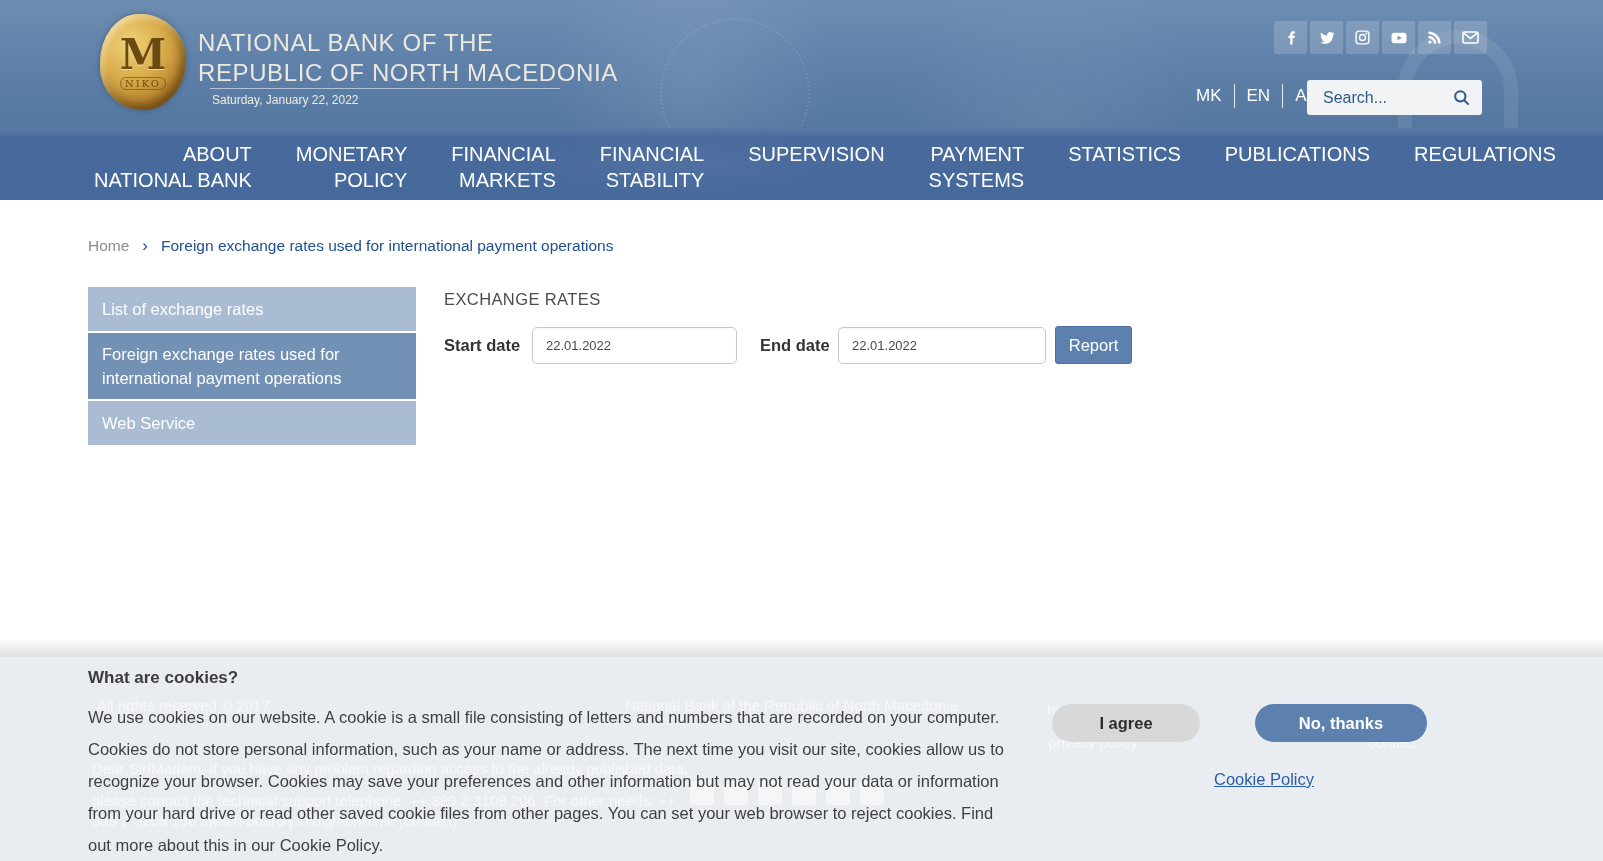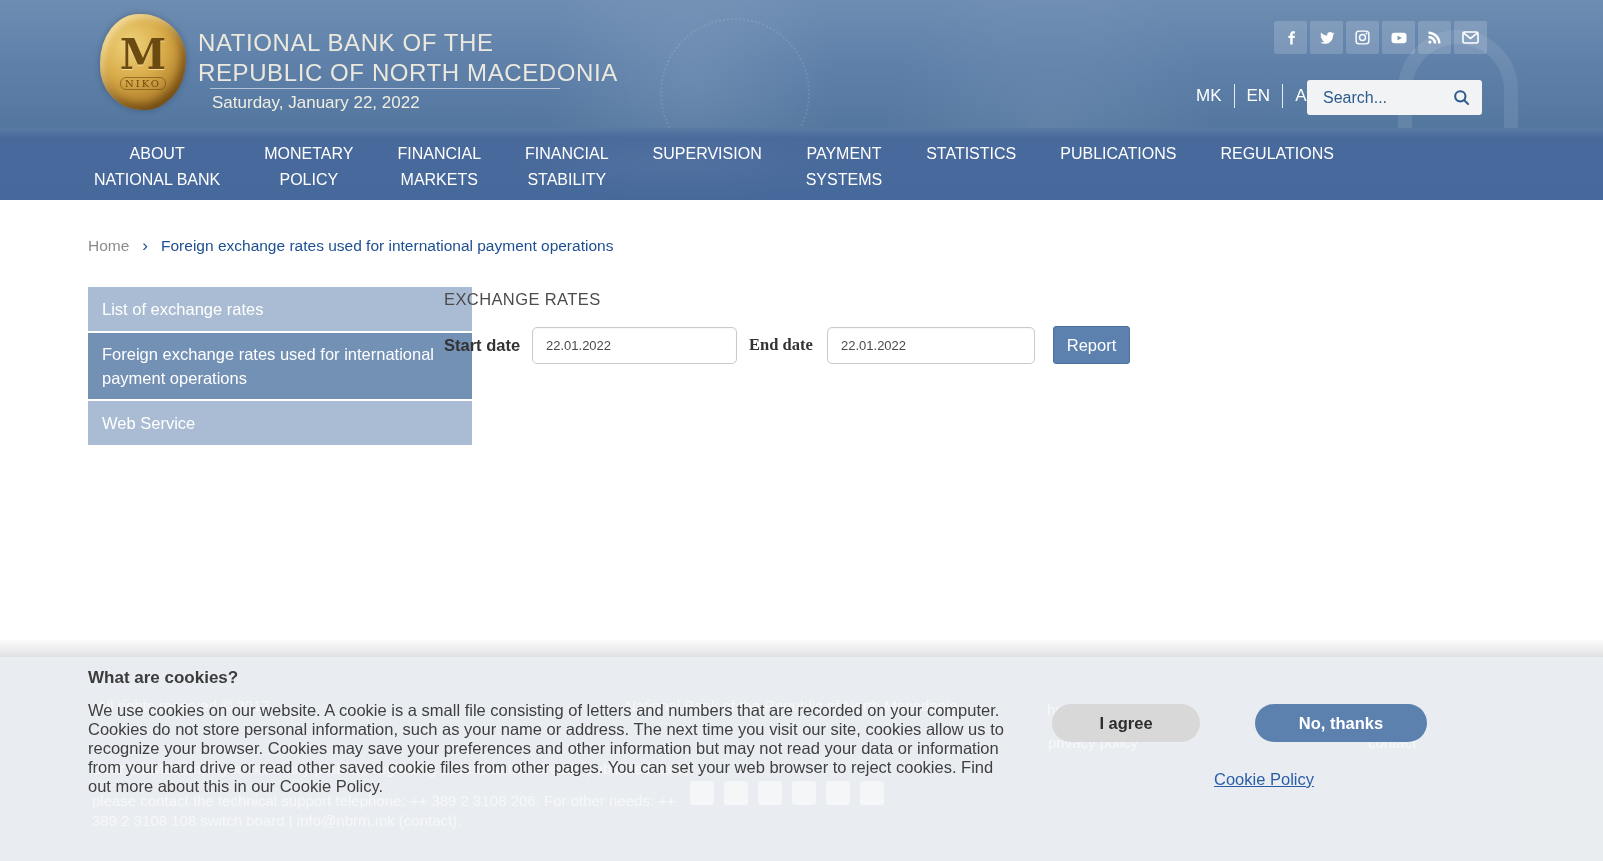--- a/index.html
+++ b/index.html
@@ -28,79 +28,79 @@
     background:radial-gradient(circle at 35% 32%, #f0d37c 0%, #d8ab49 40%, #b5832e 70%, #7d5a18 100%);
     box-shadow:inset -4px -6px 10px rgba(70,40,0,0.55), inset 3px 4px 6px rgba(255,240,190,0.7), 0 0 6px rgba(0,0,0,0.25);
     display:flex; flex-direction:column; align-items:center; justify-content:center;
   }
   .coin .mono { font-family:"DejaVu Serif", serif; font-weight:bold; font-size:42px; line-height:40px;
     color:#6b4a12; text-shadow:0 1px 0 rgba(255,230,160,0.8); }
   .coin .insc { font-family:"DejaVu Serif", serif; font-size:10px; letter-spacing:2px; color:#6b4a12;
     border:1px solid rgba(107,74,18,0.6); border-radius:6px; padding:0 4px; margin-top:2px; }
   .bank-name { position:absolute; left:198px; top:28px; color:#ebe8de; font-size:24px; line-height:30px; letter-spacing:0.6px; }
   .hdr-divider { position:absolute; left:210px; top:88px; width:350px; height:1px; background:rgba(255,255,255,0.55); }
-  .hdr-date { position:absolute; left:212px; top:93px; color:#f0ede3; font-size:17px; }
+  .hdr-date { position:absolute; left:212px; top:93px; color:#f0ede3; font-size:12px; }
   .social { position:absolute; left:1274px; top:21px; display:flex; gap:3px; }
   .social .sq { width:33px; height:33px; background:rgba(255,255,255,0.17); border-radius:2px;
     display:flex; align-items:center; justify-content:center; cursor:pointer; }
   .langs { position:absolute; left:1184px; top:84px; display:flex; align-items:center; color:#fff; font-size:17px; }
   .langs .lang { padding:0 12px; cursor:pointer; }
   .langs .sep { width:1px; height:24px; background:rgba(255,255,255,0.85); }
   .search { position:absolute; left:1307px; top:80px; width:175px; height:35px; background:#f1f3f4;
     border-radius:3px; display:flex; align-items:center; }
   .search input { border:none; background:transparent; outline:none; width:133px; padding-left:16px;
     font-size:16px; color:#2d5b8e; font-family:"Liberation Sans", sans-serif; }
   .search input::placeholder { color:#2d5b8e; opacity:1; }
   .search .mag { width:42px; display:flex; justify-content:center; cursor:pointer; }
   
   .nav { position:absolute; top:128px; left:0; width:1603px; height:72px;
     background:linear-gradient(180deg,#5a7ba3 0%, #48699b 14%, #46699b 100%);
     display:flex; align-items:flex-start; padding:13px 0 0 72px; }
   .nav-orn { position:absolute; left:500px; top:0; width:360px; height:72px;
     background:radial-gradient(ellipse at center, rgba(255,255,255,0.05), rgba(255,255,255,0) 70%); }
-  .nav-item { position:relative; color:#fff; font-size:16px; line-height:26px; text-align:center;
+  .nav-item { position:relative; color:#fff; font-size:20px; line-height:26px; text-align:right;
     padding:0 22px; white-space:nowrap; cursor:pointer; }
   
   .crumbs { position:absolute; left:88px; top:236px; font-size:15.5px; display:flex; align-items:center; }
   .crumb-home { color:#8c8c8c; cursor:pointer; }
   .crumb-sep { color:#1d4f91; margin:0 13px; font-size:17px; }
   .crumb-cur { color:#1d4f91; }
-  .sidebar { position:absolute; left:88px; top:287px; width:384px; }
+  .sidebar { position:absolute; left:88px; top:287px; width:328px; }
   .side-item { background:#a9bcd3; color:#fff; font-size:16.5px; padding:12px 14px 12px 14px;
     margin-bottom:2px; line-height:20px; cursor:pointer; }
   .side-item.active { background:#7390b5; line-height:24px; padding:9px 14px; }
   .content-title { position:absolute; left:444px; top:290px; font-size:16.5px; color:#4c4c4c; letter-spacing:0.4px; }
   .form-row { position:absolute; left:444px; top:325px; display:flex; align-items:center; height:40px; }
   .form-label { font-weight:bold; font-size:16.5px; color:#333; }
   .lbl-start { width:88px; }
-  .lbl-end { margin-left:12px; width:74px;font-family:Liberation Serif, serif; }
+  .lbl-end { margin-left:23px; width:74px; }
   .date-input { width:205px; height:37px; border:1px solid #c9c9c9; border-radius:5px;
     font-size:13px; color:#4a4a4a; padding-left:13px; background:#fff;
     font-family:"Liberation Sans", sans-serif; outline:none; box-shadow:inset 0 1px 2px rgba(0,0,0,0.04); }
   .input-end { width:208px; margin-left:4px; }
-  .report-btn { margin-left:18px; width:77px; height:38px; background:#5d81ae; border:1px solid #4c70a0;
+  .report-btn { margin-left:9px; width:77px; height:38px; background:#5d81ae; border:1px solid #4c70a0;
     border-radius:3px; color:#fff; font-size:16.5px; cursor:pointer; font-family:"Liberation Sans", sans-serif; }
   
   .pre-footer { position:absolute; top:640px; left:0; width:1603px; height:17px;
     background:linear-gradient(180deg,#fbfbfb 0%, #e1e1e3 100%); }
   .footer { position:absolute; top:657px; left:0; width:1603px; height:204px; background:#7e96b2; color:#fff; }
   .footer .g { position:absolute; font-size:15px; white-space:nowrap; }
   .g-copy { left:97px; top:40px; }
   .g-bank { left:625px; top:40px; }
   .g-sup1 { left:92px; top:103px; font-size:14.5px; }
   .g-sup2 { left:92px; top:135px; font-size:14.5px; }
   .g-sup3 { left:92px; top:155px; font-size:14.5px; }
   .g-home { left:1047px; top:44px; }
   .g-priv { left:1048px; top:77px; }
   .g-cont { left:1368px; top:77px; }
   .g-social { position:absolute; left:690px; top:124px; display:flex; gap:10px; }
   .g-social span { width:24px; height:24px; background:rgba(255,255,255,0.85); border-radius:3px; display:block; }
   .cookie { position:absolute; top:657px; left:0; width:1603px; height:204px; background:rgba(245,246,247,0.9); }
   .cookie-title { position:absolute; left:88px; top:11px; font-weight:bold; font-size:17px; color:#3c3c3c; }
-  .cookie-body { position:absolute; left:88px; top:44px; width:928px; font-size:16.5px; line-height:19px; color:#3f3f3f; }
+  .cookie-body { position:absolute; left:88px; top:44px; width:928px; font-size:16.5px; line-height:32px; color:#3f3f3f; }
   .btn-pill { position:absolute; top:47px; height:38px; border:none; border-radius:19px;
     font-weight:bold; font-size:16.5px; cursor:pointer; font-family:"Liberation Sans", sans-serif; }
   .btn-agree { left:1052px; width:148px; background:#d8d8d8; color:#2e2e2e; }
   .btn-decline { left:1255px; width:172px; background:#5d81ae; color:#fff; }
   .cookie-policy { position:absolute; left:1214px; top:113px; font-size:16.5px; color:#2a5da8;
     text-decoration:underline; cursor:pointer; }
 </style>
 </head>
 <body>
 

